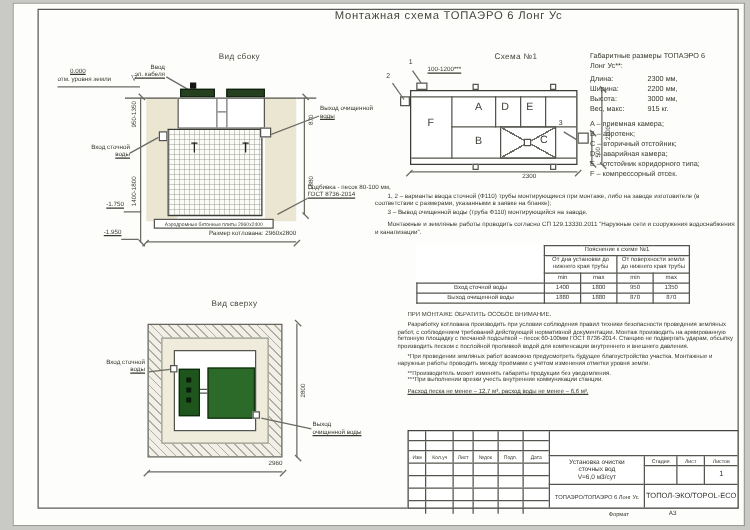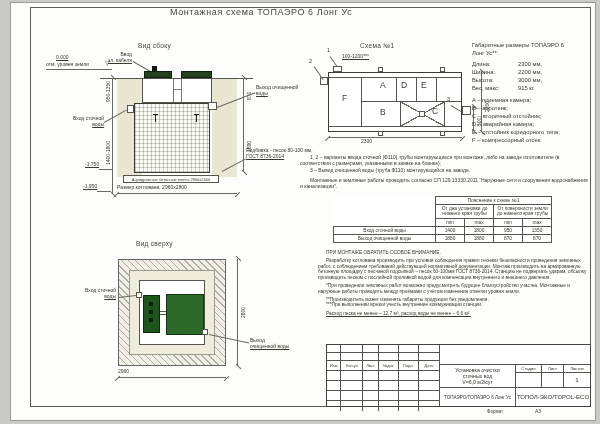--- a/index.html
+++ b/index.html
@@ -3,21 +3,21 @@
 <meta charset="utf-8">
 <style>
   html,body{margin:0;padding:0;}
   body{width:600px;height:424px;background:#c9c9c6;font-family:"Liberation Sans",sans-serif;overflow:hidden;position:relative;}
   .page{position:absolute;left:0;top:0;width:600px;height:424px;}
   .abs{position:absolute;box-sizing:border-box;}
   .sheet{position:absolute;left:10px;top:2px;width:586px;height:419px;background:#fdfdfb;border:1px solid #9a9a96;box-sizing:border-box;}
   .frame{position:absolute;left:30px;top:7px;width:561px;height:400px;border:1px solid #5a5a57;box-sizing:border-box;}
   .lbl{position:absolute;font-size:5px;line-height:5.6px;color:#39392f;white-space:nowrap;}
   .wrap{white-space:normal;}
-  .c{text-align:left;}
+  .c{text-align:right;}
   .r{text-align:right;}
   .u{text-decoration:underline;}
   .title{font-size:9px;color:#45453c;letter-spacing:.6px;}
   .vtitle{font-size:6.5px;color:#45453c;letter-spacing:.3px;}
   .rot{position:absolute;font-size:5px;color:#39392f;transform:rotate(-90deg);transform-origin:0 0;white-space:nowrap;}
   .dh{position:absolute;height:0;border-top:1px solid #6b6b64;}
   .dh::before,.dh::after{content:"";position:absolute;top:-3px;width:1px;height:7px;background:#6b6b64;transform:rotate(45deg);}
   .dh::before{left:-1px;}.dh::after{right:-1px;}
   .dv{position:absolute;width:0;border-left:1px solid #6b6b64;}
   .dv::before,.dv::after{content:"";position:absolute;left:-3px;width:7px;height:1px;background:#6b6b64;transform:rotate(45deg);}

